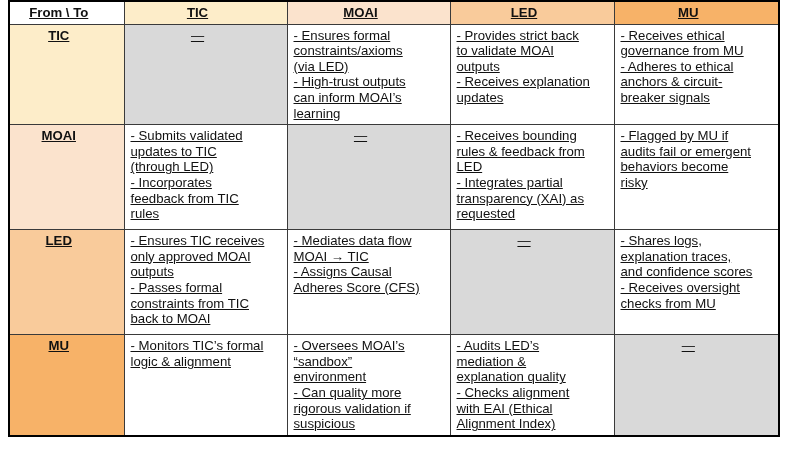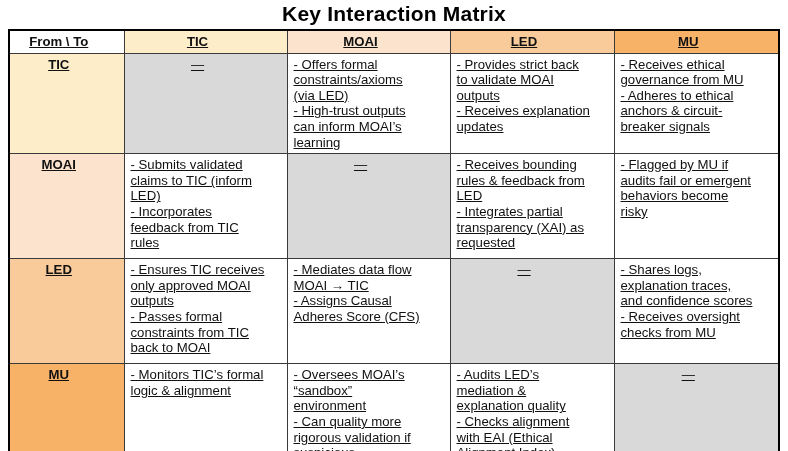--- a/index.html
+++ b/index.html
@@ -99,21 +99,20 @@
   tr.r-tic  > td { height: 95px; }
   tr.r-moai > td { height: 105px; }
   tr.r-led  > td { height: 105px; }
   tr.r-mu   > td { height: 95px; }
 </style>
 </head>
 <body>
 
 <div id="page">
 
-  <div class="title">Key Interaction Matrix</div>
 
   <table class="matrix">
     <colgroup>
       <col class="c0">
         <col class="c1">
         <col class="c2">
         <col class="c3">
         <col class="c4">
     </colgroup>
     <thead>
@@ -126,37 +125,37 @@
       </tr>
     </thead>
     <tbody>
 
       <tr class="r-tic">
         <td class="rowhead">TIC</td>
         <td class="diag">
           <span class="cell-text">—</span>
         </td>
         <td class="cell">
-          <span class="cell-text">- Offers formal constraints/axioms (via LED)
+          <span class="cell-text">- Ensures formal constraints/axioms (via LED)
 - High-trust outputs can inform MOAI’s learning</span>
         </td>
         <td class="cell">
           <span class="cell-text">- Provides strict back to validate MOAI outputs
 - Receives explanation updates</span>
         </td>
         <td class="cell">
           <span class="cell-text">- Receives ethical governance from MU
 - Adheres to ethical anchors &amp; circuit-breaker signals</span>
         </td>
       </tr>
 
       <tr class="r-moai">
         <td class="rowhead">MOAI</td>
         <td class="cell">
-          <span class="cell-text">- Submits validated claims to TIC (inform LED)
+          <span class="cell-text">- Submits validated updates to TIC (through LED)
 - Incorporates feedback from TIC rules</span>
         </td>
         <td class="diag">
           <span class="cell-text">—</span>
         </td>
         <td class="cell">
           <span class="cell-text">- Receives bounding rules &amp; feedback from LED
 - Integrates partial transparency (XAI) as requested</span>
         </td>
         <td class="cell">

